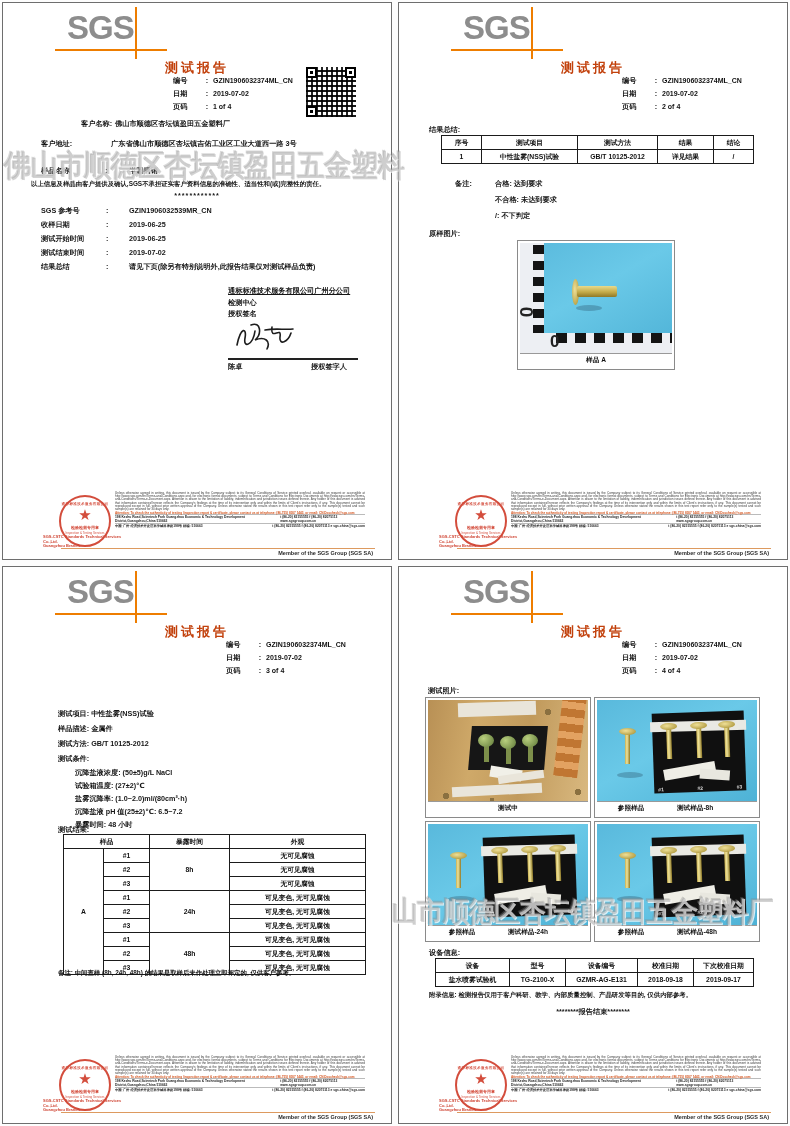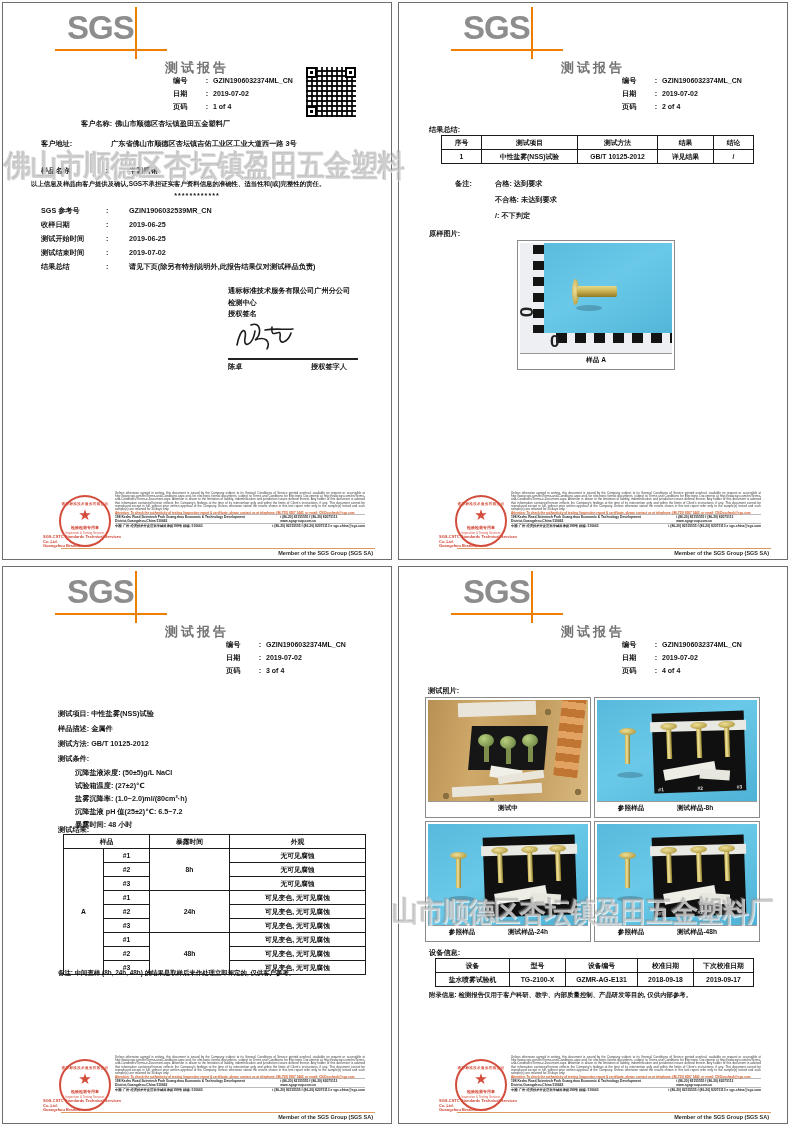--- a/index.html
+++ b/index.html
@@ -9,21 +9,21 @@
   #p1{left:2px;top:2px;} #p2{left:398px;top:2px;} #p3{left:2px;top:566px;} #p4{left:398px;top:566px;}
 
   
   .logo{position:absolute;left:18px;top:6px;width:112px;height:52px;margin-left:44px;}
   .logo-text{position:absolute;left:2px;top:0;font-size:33px;font-weight:900;color:#8d8d8d;letter-spacing:-1px;}
   .logo-h{position:absolute;left:-10px;top:40px;width:112px;height:2px;background:#ee7d00;}
   .logo-v{position:absolute;left:70px;top:-2px;width:2px;height:52px;background:#ee7d00;}
 
   
   .doc-title{position:absolute;left:0;right:0;top:56px;text-align:center;font-size:13px;
-             font-weight:900;color:#737373;letter-spacing:3px;}
+             font-weight:900;color:#c2410c;letter-spacing:3px;}
   .hdr-fields{position:absolute;top:71px;left:223px;}
   #p1 .hdr-fields{left:170px;}
   .hf-row{display:flex;height:13px;align-items:center;}
   .hf-l{width:28px;font-size:7.2px;font-weight:bold;color:#111;}
   .hf-c{width:12px;font-size:7.2px;font-weight:bold;color:#111;text-align:center;}
   .hf-v{font-size:7px;font-weight:bold;color:#111;white-space:nowrap;}
 
   
   .qr{position:absolute;left:303px;top:64px;width:50px;height:50px;background:
       repeating-linear-gradient(90deg,rgba(0,0,0,.85) 0 2px,transparent 2px 5px),
@@ -180,21 +180,21 @@
   <div class="t" style="left:38px;top:231px;">测试开始时间</div>
   <div class="t" style="left:103px;top:231px;">:</div>
   <div class="t" style="left:126px;top:231px;">2019-06-25</div>
   <div class="t" style="left:38px;top:245px;">测试结束时间</div>
   <div class="t" style="left:103px;top:245px;">:</div>
   <div class="t" style="left:126px;top:245px;">2019-07-02</div>
   <div class="t" style="left:38px;top:259px;">结果总结</div>
   <div class="t" style="left:103px;top:259px;">:</div>
   <div class="t" style="left:126px;top:259px;">请见下页(除另有特别说明外,此报告结果仅对测试样品负责)</div>
 
-  <div class="t" style="left:225px;top:283px;">通标标准技术服务有限公司广州分公司</div>
+  <div class="t" style="left:225px;top:283px;text-decoration:underline;">通标标准技术服务有限公司广州分公司</div>
   <div class="t" style="left:225px;top:295px;">检测中心</div>
   <div class="t" style="left:225px;top:306px;">授权签名</div>
   <svg style="position:absolute;left:228px;top:315px;" width="66" height="38" viewBox="0 0 66 38">
     <path d="M6 27 C10 8,16 10,14 20 C12 31,22 27,24 13 M20 7 C30 3,31 16,24 22 C34 18,40 23,36 31 M41 9 C39 24,51 7,49 19 C48 28,57 24,60 15 M34 12 C44 10,54 12,62 11" stroke="#1d1d1d" fill="none" stroke-width="1.6" stroke-linecap="round"></path>
   </svg>
   <div class="sigline"></div>
   <div class="t" style="left:225px;top:359px;">陈卓</div>
   <div class="t" style="left:308px;top:359px;">授权签字人</div>
 
   <div class="pfooter">
@@ -599,20 +599,21 @@
     <tr>
       <td>盐水喷雾试验机</td>
       <td>TG-2100-X</td>
       <td>GZMR-AG-E131</td>
       <td>2018-09-18</td>
       <td>2019-09-17</td>
     </tr>
   </tbody>
     </table>
   <div class="t sm wrap" style="left:30px;top:424px;width:330px;">附录信息: 检测报告仅用于客户科研、教学、内部质量控制、产品研发等目的, 仅供内部参考。</div>
+  <div class="t" style="left:0;right:0;top:440px;text-align:center;">********报告结束********</div>
 
   <div class="pfooter">
     <div class="stamp">
       <div class="stamp-ring">通标标准技术服务有限公司</div>
       <div class="stamp-star">★</div>
       <div class="stamp-l1">检验检测专用章</div>
       <div class="stamp-l2">Inspection &amp; Testing Services</div>
     </div>
     <div class="stamp-sub">
       <div>SGS-CSTC Standards Technical Services Co.,Ltd.</div>

